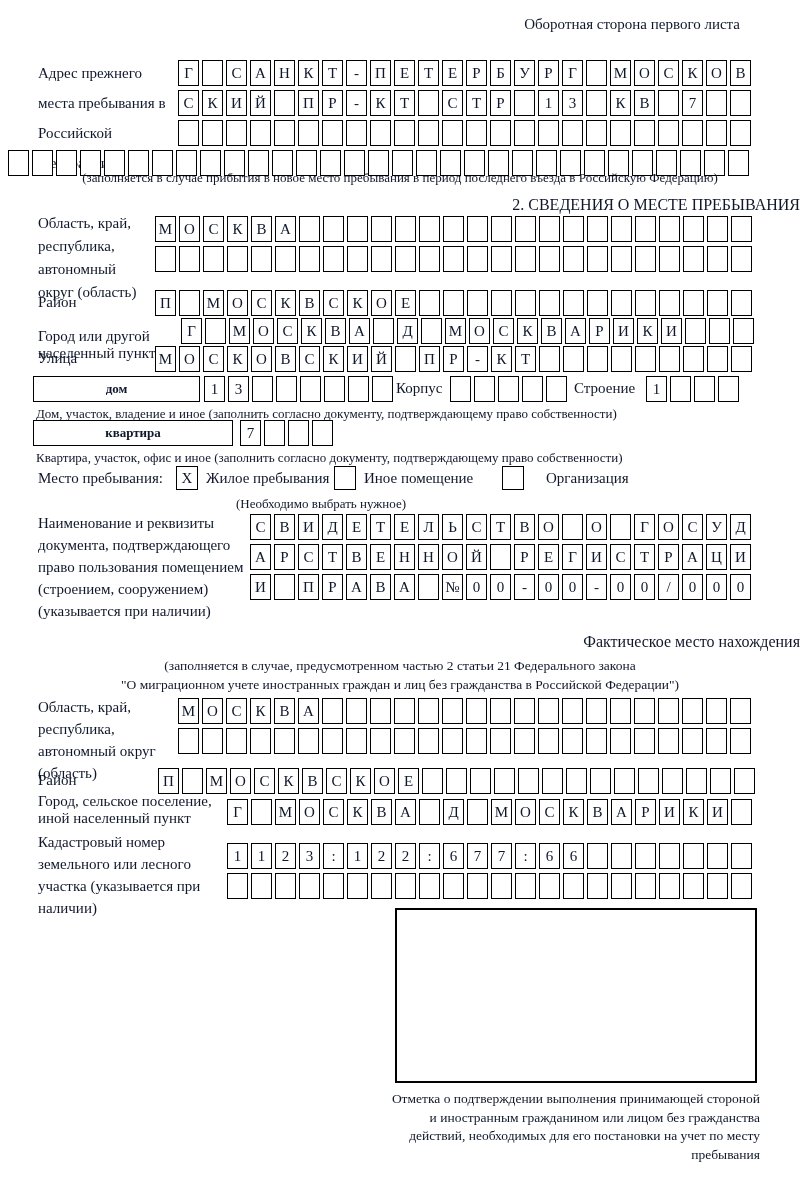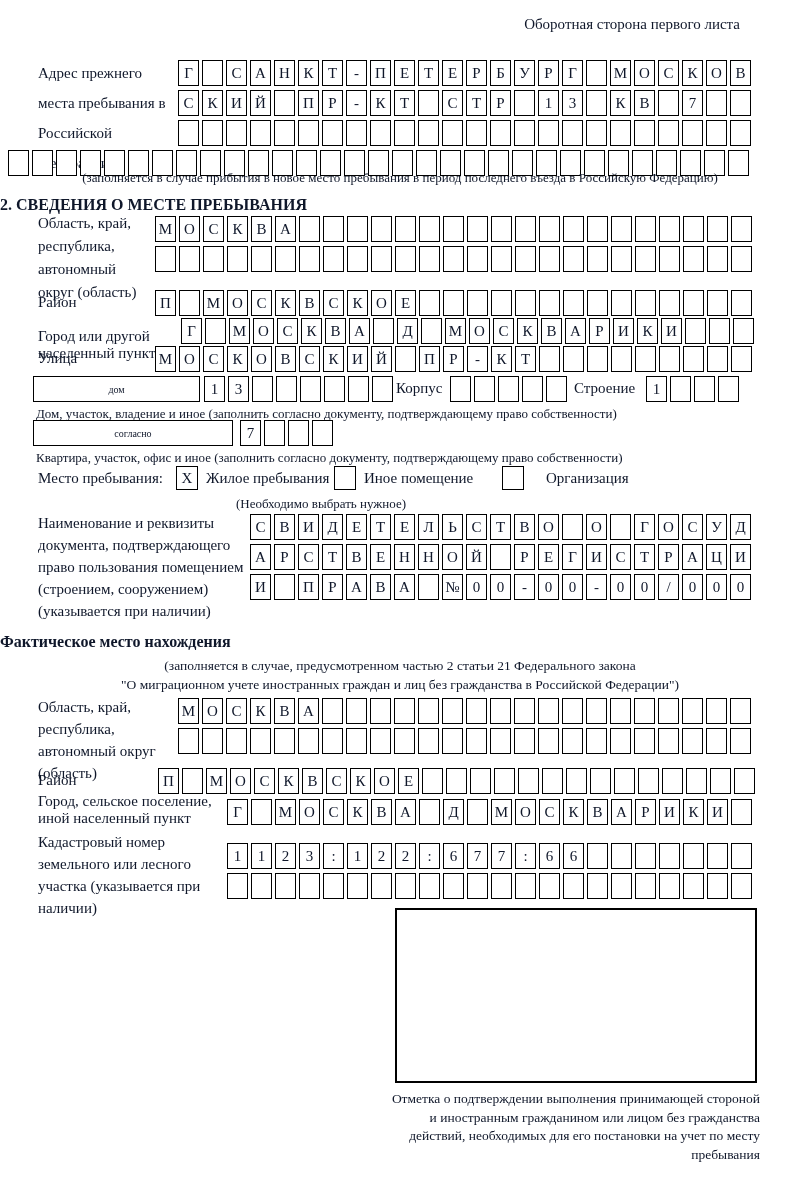--- a/index.html
+++ b/index.html
@@ -1,26 +1,26 @@
 <!DOCTYPE html>
 <html><head>
 <meta charset="utf-8">
 <style>
   html,body{margin:0;padding:0;background:#fff;}
   .page{position:relative;width:800px;height:1180px;background:#fff;color:#0f172a;
         font-family:"Liberation Serif", serif;overflow:hidden;}
   .abs{position:absolute;}
   .lbl{position:absolute;font-size:15px;line-height:17px;}
   .cap{position:absolute;font-size:13px;line-height:16px;}
-  .title{position:absolute;left:0;width:100%;text-align:left;font-weight:bold;font-size:16px;}
+  .title{position:absolute;left:0;width:100%;text-align:right;font-weight:normal;font-size:16px;}
   .cells{position:absolute;display:flex;gap:3px;}
   .cell{flex:0 0 21px;width:21px;height:26px;box-sizing:border-box;border:1.5px solid #000;
         display:flex;align-items:center;justify-content:center;font-size:15px;line-height:1;background:#fff;}
   .labelbox{position:absolute;height:26px;box-sizing:border-box;border:1.5px solid #000;
-        display:flex;align-items:center;justify-content:center;font-size:10px;background:#fff;}
+        display:flex;align-items:center;justify-content:center;font-size:13px;background:#fff;font-weight:bold;}
   .checkbox{position:absolute;width:22px;height:24px;box-sizing:border-box;border:1.5px solid #000;
         display:flex;align-items:center;justify-content:center;font-size:15px;background:#fff;}
   .stampbox{position:absolute;box-sizing:border-box;border:2px solid #000;background:#fff;}
 </style>
 </head>
 <body>
 
 <div class="page">
 
   <div class="abs" style="top:16px;right:60px;font-size:15px">Оборотная сторона первого листа</div>
@@ -304,21 +304,21 @@
     </div>
   <div class="lbl" style="left:574px;top:380px">Строение</div>
   <div class="cells" style="left:646px;top:376px">
       <div class="cell">1</div>
       <div class="cell"></div>
       <div class="cell"></div>
       <div class="cell"></div>
     </div>
   <div class="cap" style="left:36px;top:406px">Дом, участок, владение и иное (заполнить согласно документу, подтверждающему право собственности)</div>
 
-  <div class="labelbox" style="left:33px;top:420px;width:200px">согласно</div>
+  <div class="labelbox" style="left:33px;top:420px;width:200px">квартира</div>
   <div class="cells" style="left:240px;top:420px">
       <div class="cell">7</div>
       <div class="cell"></div>
       <div class="cell"></div>
       <div class="cell"></div>
     </div>
   <div class="cap" style="left:36px;top:450px">Квартира, участок, офис и иное (заполнить согласно документу, подтверждающему право собственности)</div>
 
   <div class="lbl" style="left:38px;top:470px">Место пребывания:</div>
   <div class="checkbox" style="left:176px;top:466px">X</div>

